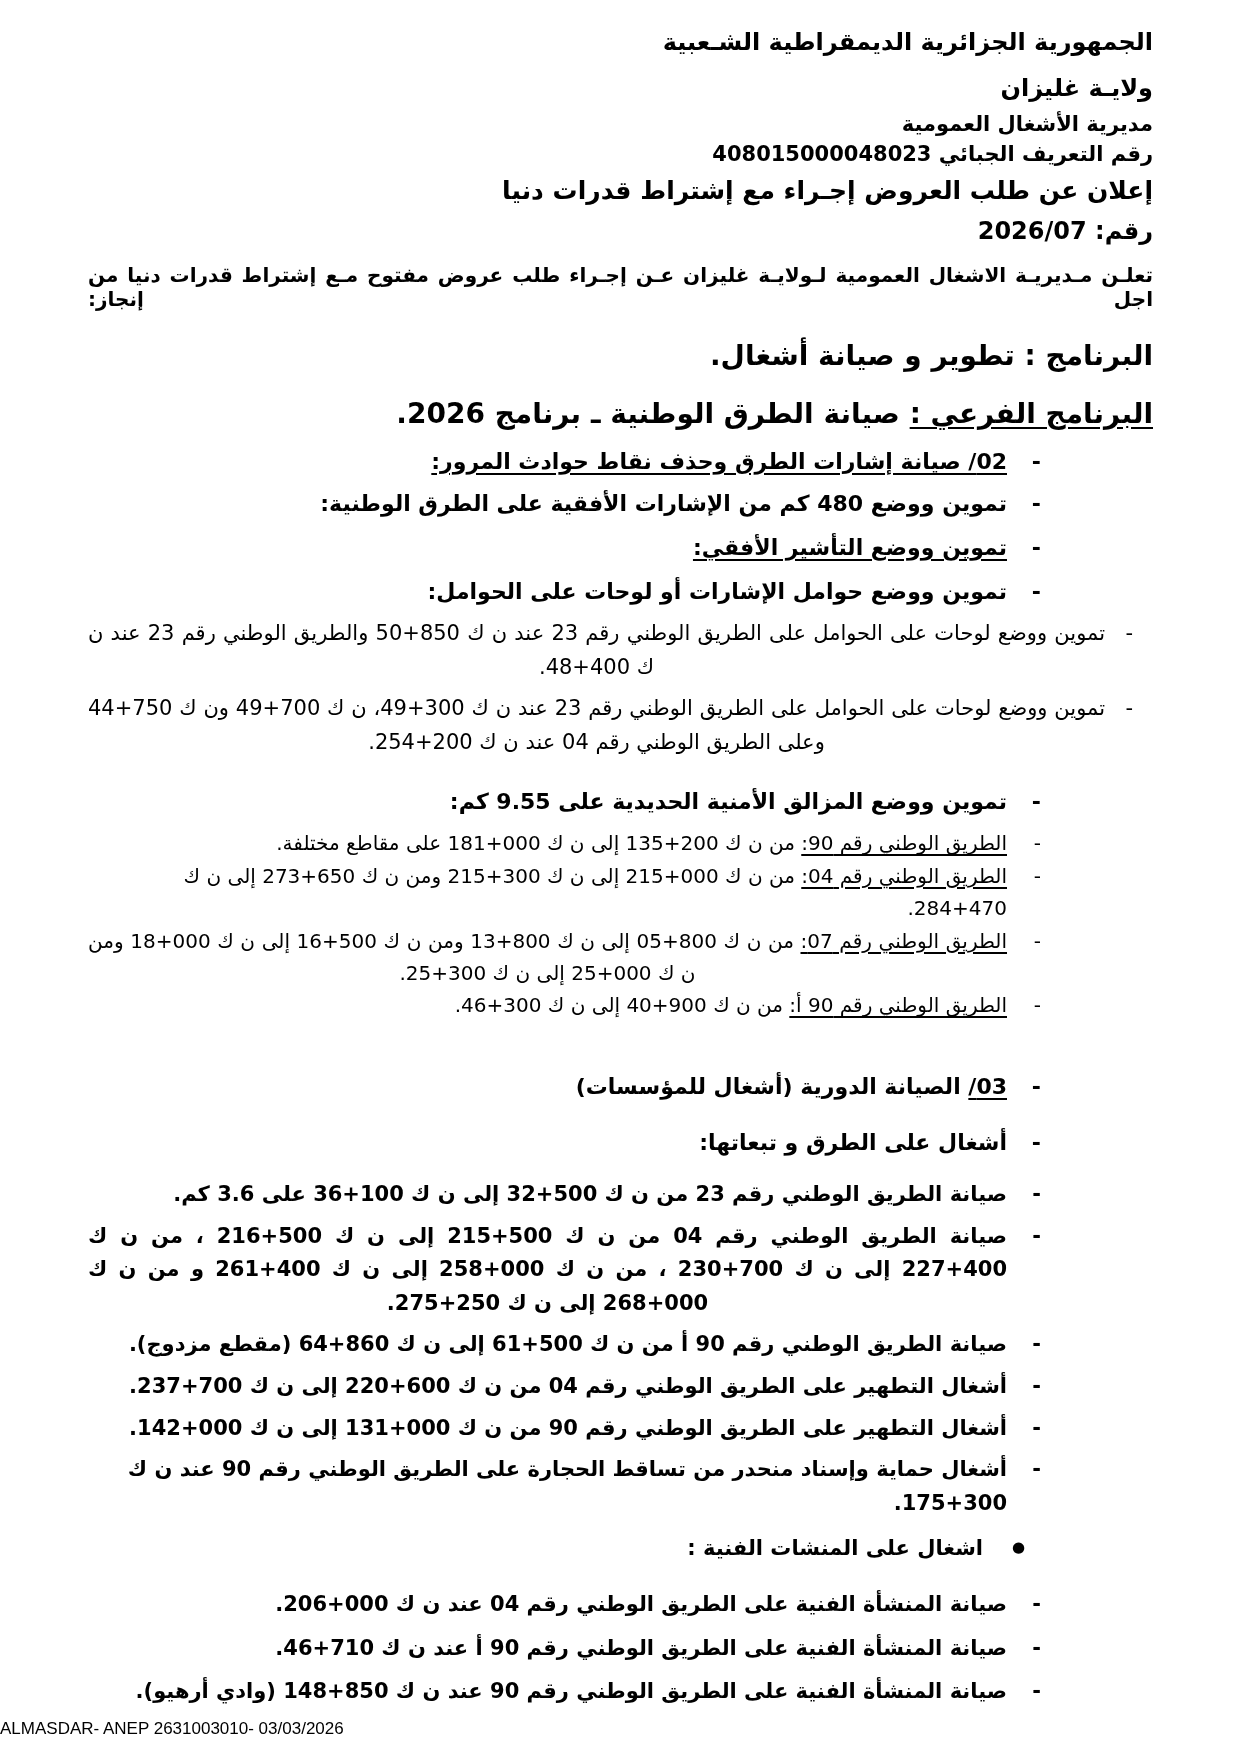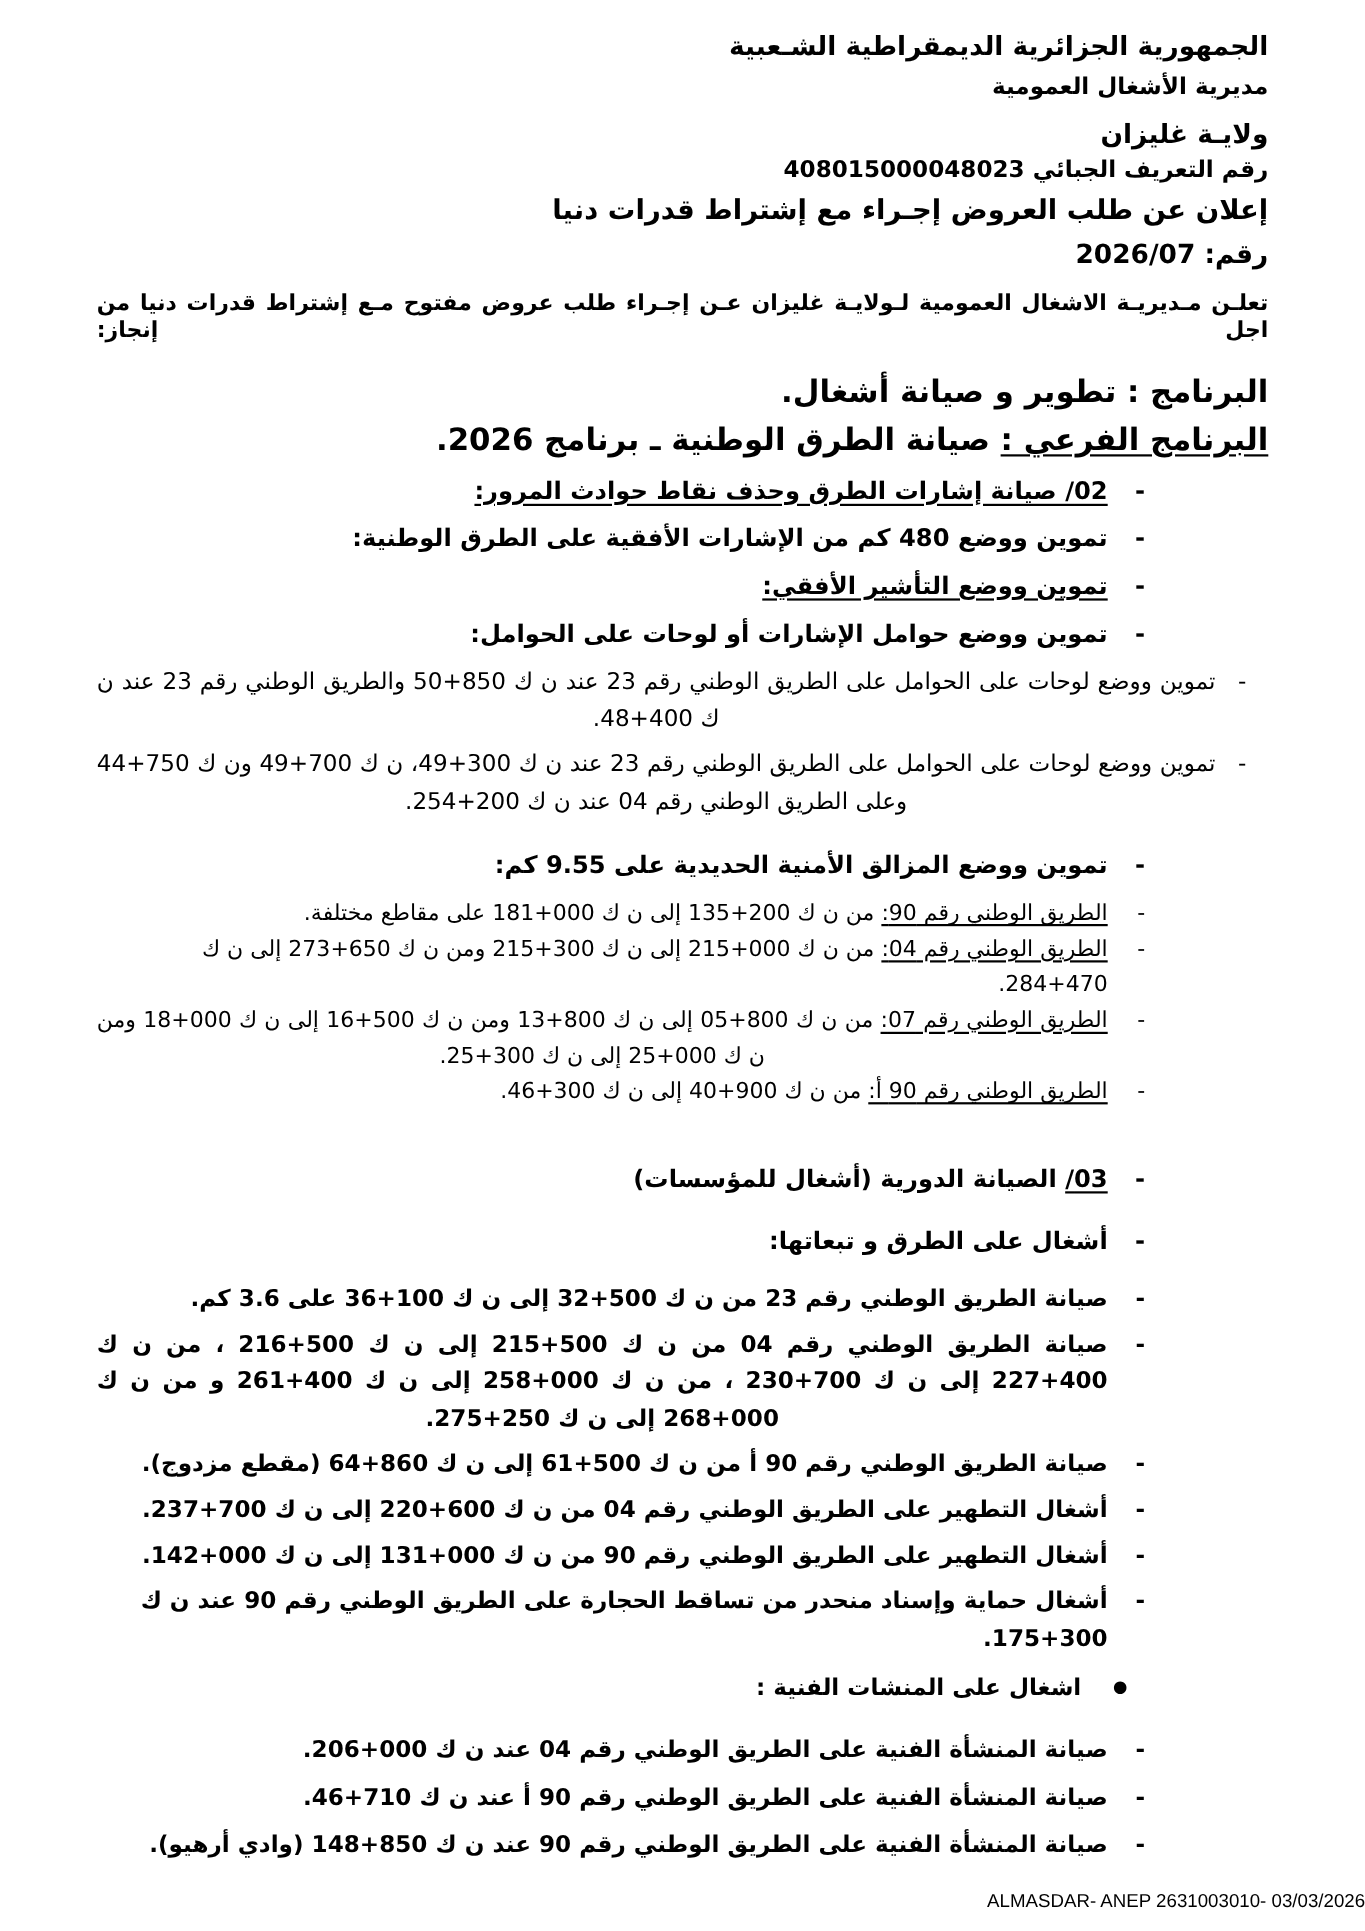--- a/index.html
+++ b/index.html
@@ -11,47 +11,47 @@
   .u{text-decoration:underline;text-underline-offset:4px;}
   .h-rep{font-size:24px;font-weight:bold;margin-top:10px;}
   .h-wil{font-size:24px;font-weight:bold;margin-top:18px;}
   .h-dir{font-size:21px;font-weight:bold;margin-top:10px;}
   .h-tax{font-size:21px;font-weight:bold;margin-top:6px;}
   .h-not{font-size:25px;font-weight:bold;margin-top:10px;}
   .h-num{font-size:24px;font-weight:bold;margin-top:12px;}
   .intro{font-size:20px;font-weight:bold;margin:18px 0 0 0;
          text-align:justify;text-align-last:justify;}
   .prog{font-size:28px;font-weight:bold;margin-top:26px;line-height:1.35;}
-  .prog2{margin-top:6px;}
+  .prog2{margin-top:20px;}
   .li{display:flex;align-items:flex-start;}
   .m{flex:0 0 34px;}
   .mS{flex:0 0 28px;}
   .mB{flex:0 0 42px;font-size:15px;line-height:2.1;}
   .t{flex:1 1 auto;}
   .ind{padding-right:112px;}
   .indS{padding-right:20px;}
   .indB{padding-right:128px;}
   .fs22{font-size:22px;line-height:1.55;}
   .fs21{font-size:21px;line-height:1.6;}
   .fs20{font-size:20px;line-height:1.62;}
   .wc{text-align:justify;text-align-last:center;}
   .mt8{margin-top:8px;}.mt10{margin-top:10px;}.mt12{margin-top:12px;}.mt18{margin-top:18px;}.mt22{margin-top:22px;}
   .mt26{margin-top:26px;}.mt48{margin-top:48px;}
-  .footer{position:absolute;bottom:16px;left:0;width:100%;text-align:right;
+  .footer{position:absolute;bottom:16px;left:0;width:100%;text-align:left;
           direction:ltr;font-family:"Liberation Sans","DejaVu Sans",sans-serif;
           font-size:17px;color:#000;}
 </style>
 </head>
 <body>
 
 <div class="page">
 
   <div class="center h-rep">الجمهورية الجزائرية الديمقراطية الشـعبية</div>
+  <div class="center h-wil">ولايـة غليزان</div>
   <div class="center h-dir">مديرية الأشغال  العمومية</div>
-  <div class="center h-wil">ولايـة غليزان</div>
   <div class="center h-tax">رقم  التعريف الجبائي  408015000048023</div>
   <div class="center h-not">إعلان عن طلب العروض إجـراء مع إشتراط قدرات دنيا</div>
   <div class="center h-num">رقم: 2026/07</div>
 
   <p class="intro">تعلـن مـديريـة الاشغال العمومية لـولايـة غليزان عـن إجـراء طلب عروض مفتوح مـع إشتراط قدرات دنيا من اجل إنجاز:</p>
 
   <div class="prog"><span>البرنامج :</span><span> تطوير و صيانة أشغال.</span></div>
   <div class="prog prog2"><span class="u">البرنامج الفرعي :</span><span> صيانة الطرق الوطنية  ـ  برنامج 2026.</span></div>
 
   <div class="li ind b fs22 mt12">

